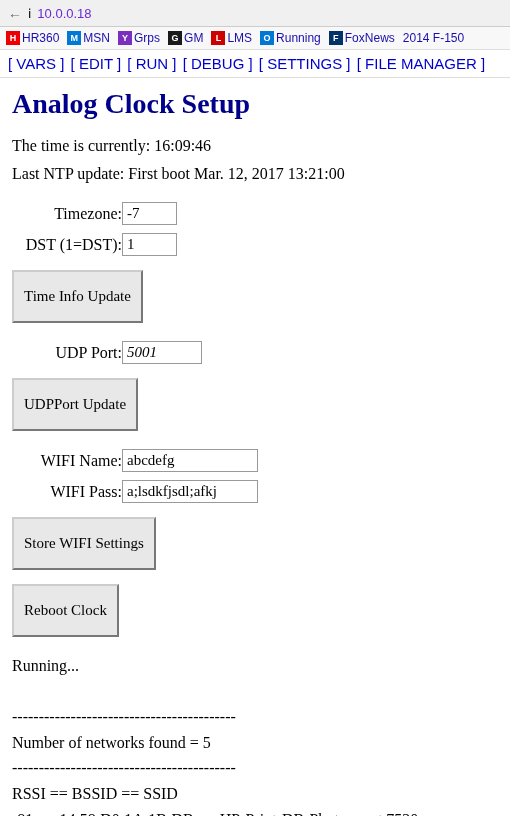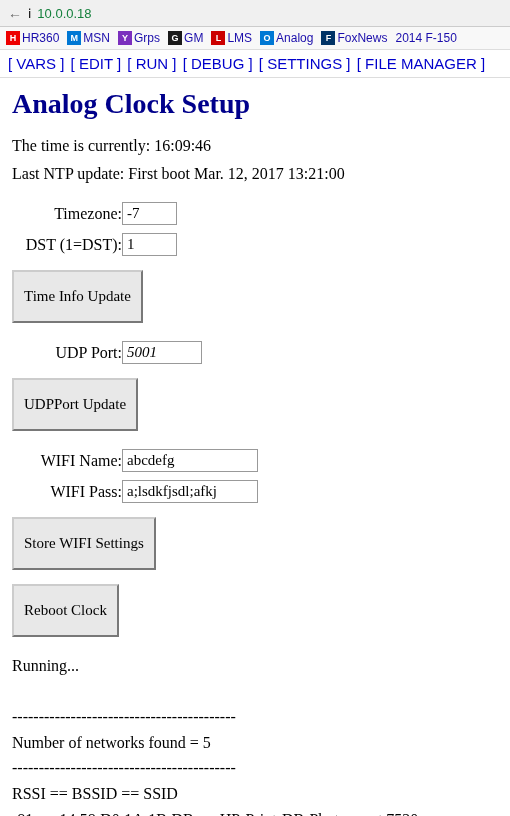--- a/index.html
+++ b/index.html
@@ -26,21 +26,21 @@
       font-family: Arial, sans-serif;
     }
     .browser-back {
       font-size: 14px;
       color: #666;
       cursor: pointer;
     }
     .browser-url {
       flex: 1;
       font-size: 13px;
-      color: #15803d;
+      color: #6d28d9;
     }
     .bookmarks-bar {
       background: #f8f8f8;
       border-bottom: 1px solid #ddd;
       padding: 3px 4px;
       display: flex;
       align-items: center;
       flex-wrap: wrap;
       gap: 4px;
       font-family: Arial, sans-serif;
@@ -163,21 +163,21 @@
   <a class="bookmark-item">
     <span class="bookmark-icon" style="background:#1a1a1a;color:#fff;font-size:9px;text-align:center;line-height:14px;font-weight:bold;font-family:Arial;">G</span>
     <span>GM</span>
   </a>
   <a class="bookmark-item">
     <span class="bookmark-icon" style="background:#cc0000;color:#fff;font-size:9px;text-align:center;line-height:14px;font-weight:bold;font-family:Arial;">L</span>
     <span>LMS</span>
   </a>
   <a class="bookmark-item">
     <span class="bookmark-icon" style="background:#0078d4;color:#fff;font-size:9px;text-align:center;line-height:14px;font-weight:bold;font-family:Arial;">O</span>
-    <span>Analog</span>
+    <span>Running</span>
   </a>
   <a class="bookmark-item">
     <span class="bookmark-icon" style="background:#003366;color:#fff;font-size:9px;text-align:center;line-height:14px;font-weight:bold;font-family:Arial;">F</span>
     <span>FoxNews</span>
   </a>
   <a class="bookmark-item">
     <span>2014 F-150</span>
   </a>
 </div>
 

